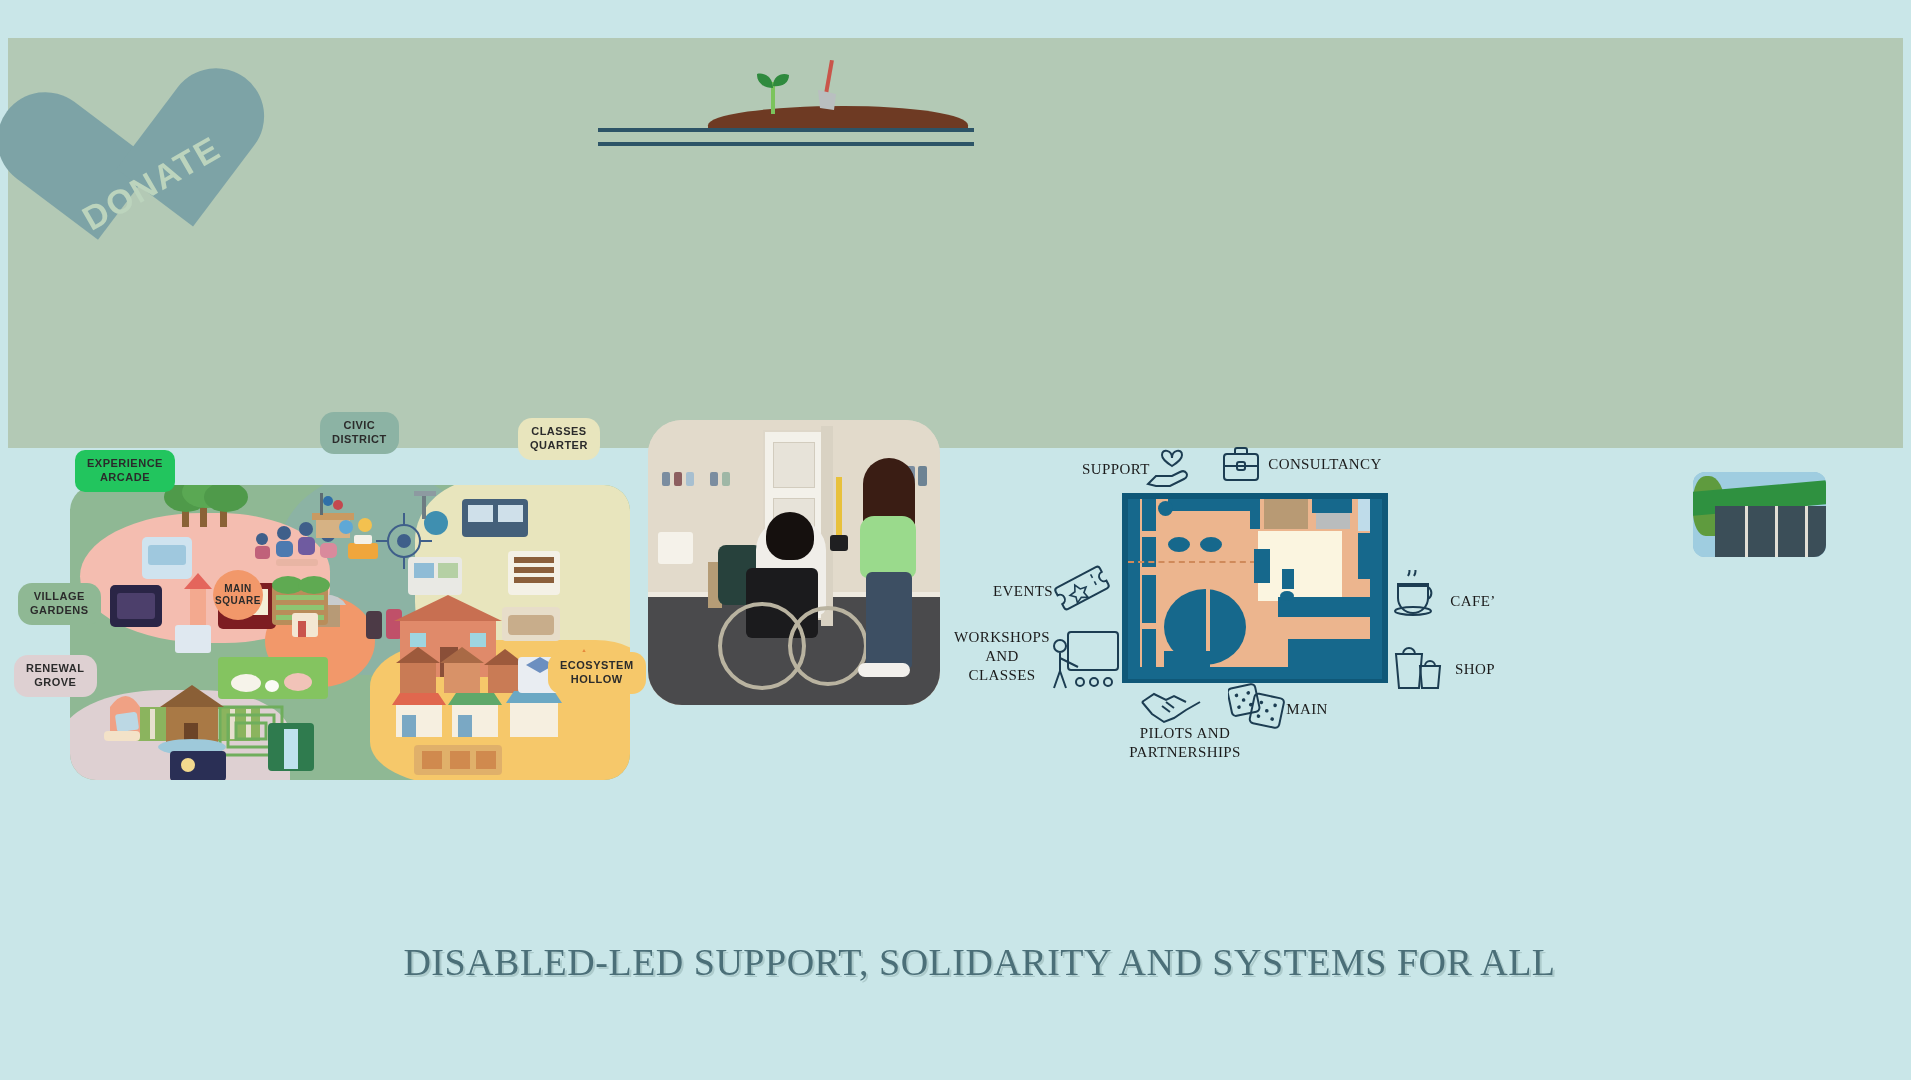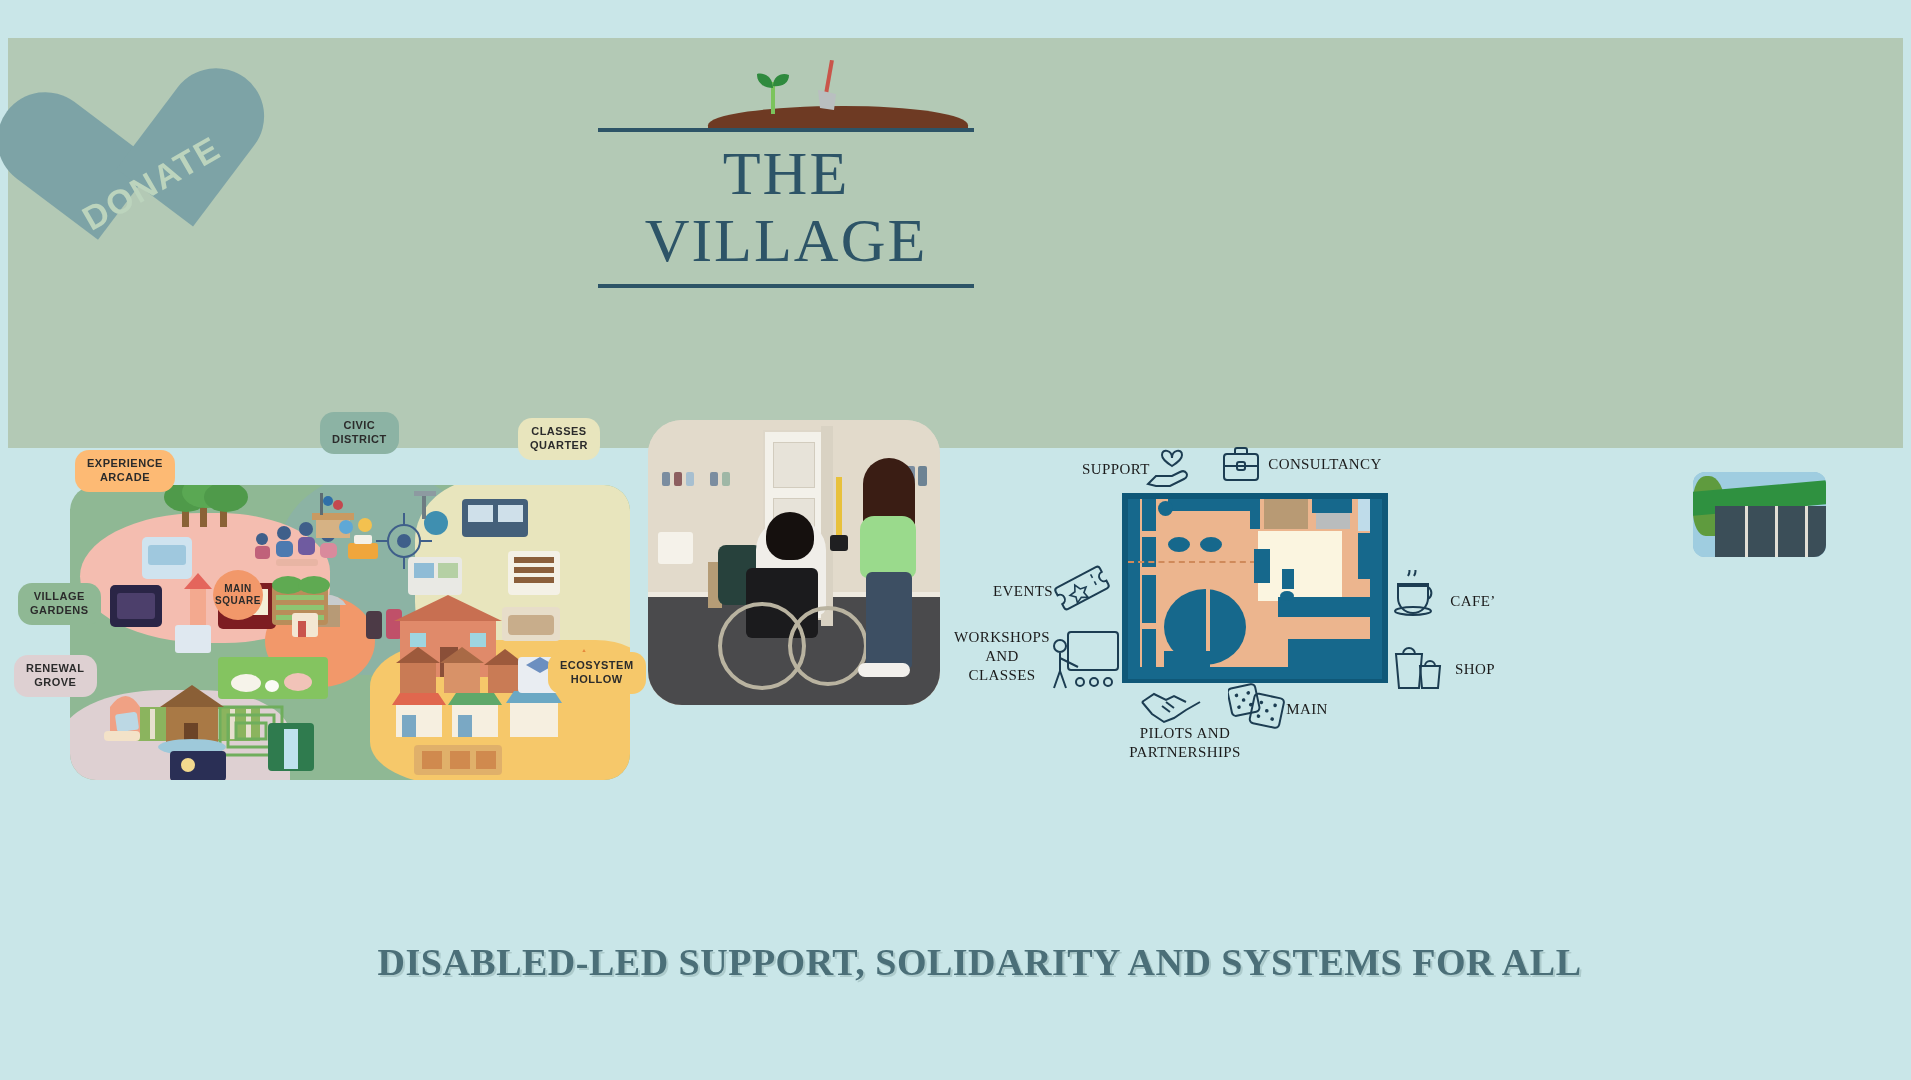--- a/index.html
+++ b/index.html
@@ -106,21 +106,21 @@
   .zone-main {
     left: 195px; top: 110px; width: 110px; height: 92px;
     background: #f2986a; border-radius: 50%;
   }
   .map-label {
     position: absolute; background: #8fb894; color: #2b2b2b;
     font-family: "Liberation Sans", sans-serif; font-weight: 700;
     font-size: 11px; letter-spacing: 0.5px; text-align: center;
     padding: 7px 12px; border-radius: 14px; line-height: 1.25; z-index: 6;
   }
-  .lbl-experience { left: 55px; top: 450px; background: #fdba74; }
+  .lbl-experience { left: 55px; top: 450px; background: #22c55e; border-radius: 10px; }
   .lbl-civic      { left: 320px; top: 412px; background: #8cb3a4; }
   .lbl-learning   { left: 518px; top: 418px; background: #e8e5bd; }
   .lbl-village    { left: 18px;  top: 583px; background: #8fb894; }
   .lbl-renewal    { left: 14px;  top: 655px; background: #ded0d2; }
   .lbl-merchants  { left: 548px; top: 652px; background: #f6c86a; }
   .lbl-main {
     left: 203px; top: 570px; background: #f2986a;
     border-radius: 50%; width: 50px; height: 50px;
     display: flex; align-items: center; justify-content: center; padding: 0;
     font-size: 10px;
@@ -180,21 +180,21 @@
   }
   .sp-sky { position: absolute; inset: 0; background: #9fcde0; }
   .sp-green { position: absolute; left: 0; top: 14px; width: 100%; height: 24px; background: #2f9140; transform: skewY(-5deg); }
   .sp-glass { position: absolute; left: 22px; top: 34px; width: 111px; height: 51px; background: #3b4e58; }
   .sp-tree { position: absolute; left: 0; top: 4px; width: 32px; height: 60px; background: #5f9b3e; border-radius: 40% 50% 30% 40%; }
   .sp-mull { position: absolute; top: 34px; width: 3px; height: 51px; background: #e2dfd5; }
 
   .bottom-tagline {
     position: absolute; left: 0; top: 940px; width: 1911px; text-align: center;
     color: #4b6f78; font-family: "Liberation Serif", serif;
-    font-size: 38px; font-weight: 700; letter-spacing: 0.5px;
+    font-size: 38px; font-weight: 400; letter-spacing: 0.5px;
     text-shadow: 2px 2px 0 rgba(150,180,180,0.55);
     white-space: nowrap;
     padding-left: 48px;
   }
 </style>
 </head>
 <body>
 
 <div class="page">
 
@@ -212,21 +212,20 @@
         <path d="M20 48 L20 16" stroke="#7bc45c" stroke-width="4" fill="none"></path>
         <path d="M20 22 C20 10, 10 6, 4 8 C4 18, 12 22, 20 22 Z" fill="#2f8a3e"></path>
         <path d="M20 20 C20 10, 29 6, 36 9 C36 18, 28 21, 20 20 Z" fill="#2f8a3e"></path>
       </svg>
       <svg class="spade" viewBox="0 0 32 54">
         <rect x="17" y="0" width="4" height="34" fill="#c9554a" transform="rotate(10 19 17)"></rect>
         <path d="M8 30 L26 34 L24 50 L10 48 Z" fill="#b9bfc0"></path>
       </svg>
     </div>
     <div class="logo-rule"></div>
-    <div class="logo-word">THE VILLAGE</div>
     <div class="logo-rule-bot"></div>
   </div>
 
 
   <div class="map-panel">
     <div class="map-base">
       <div class="zone zone-civic"></div>
       <div class="zone zone-learn"></div>
       <div class="zone zone-arcade"></div>
       <div class="zone zone-merch"></div>

